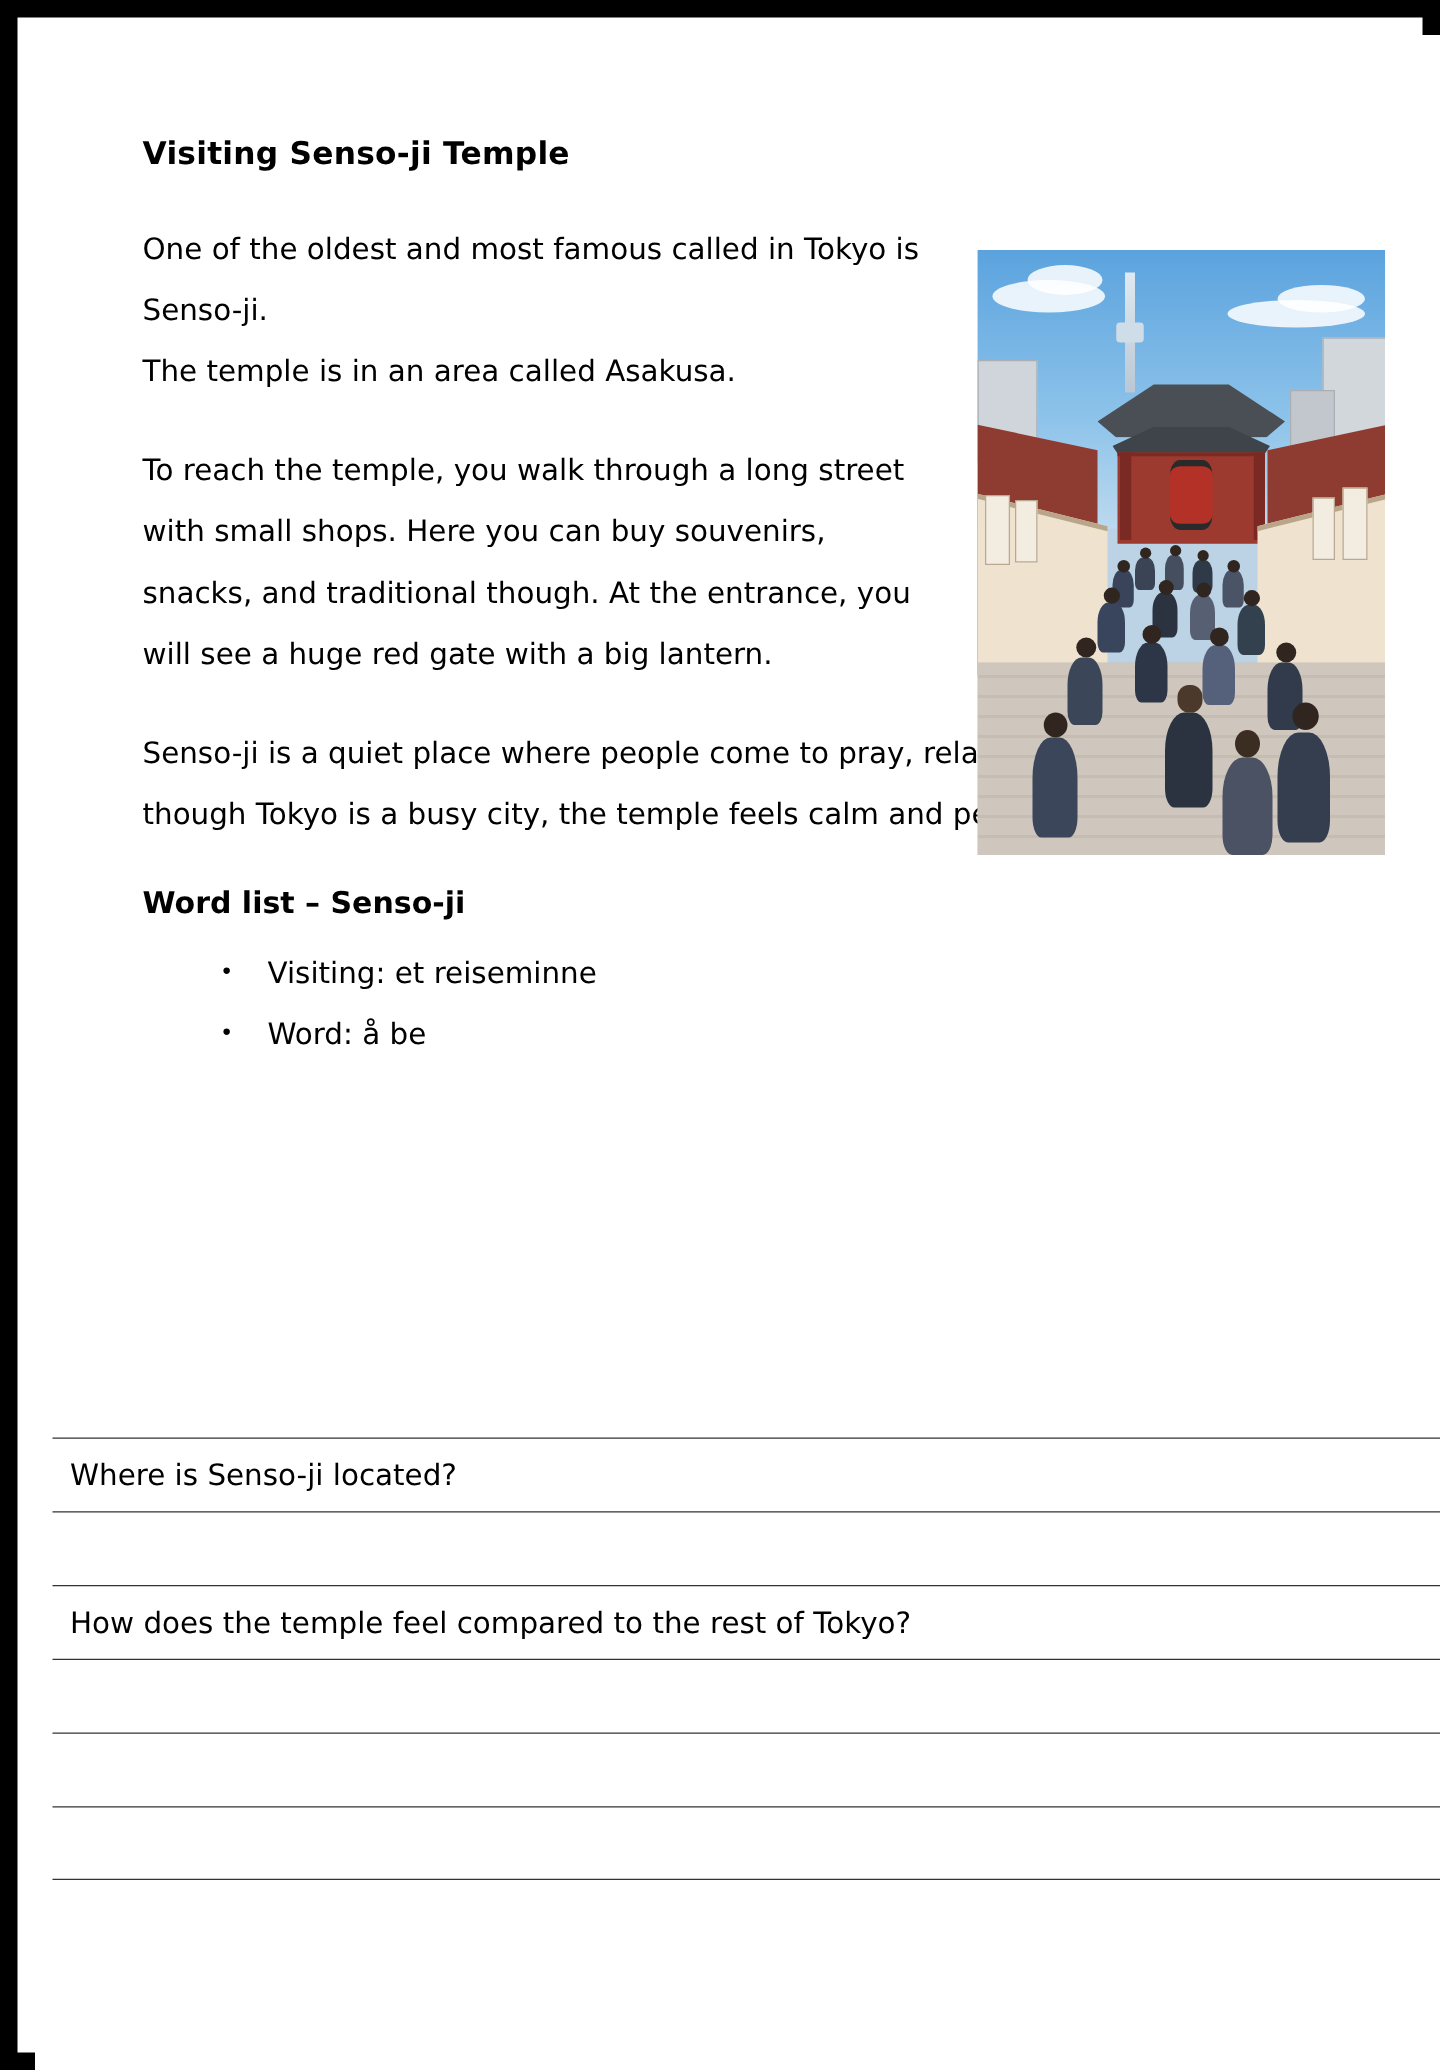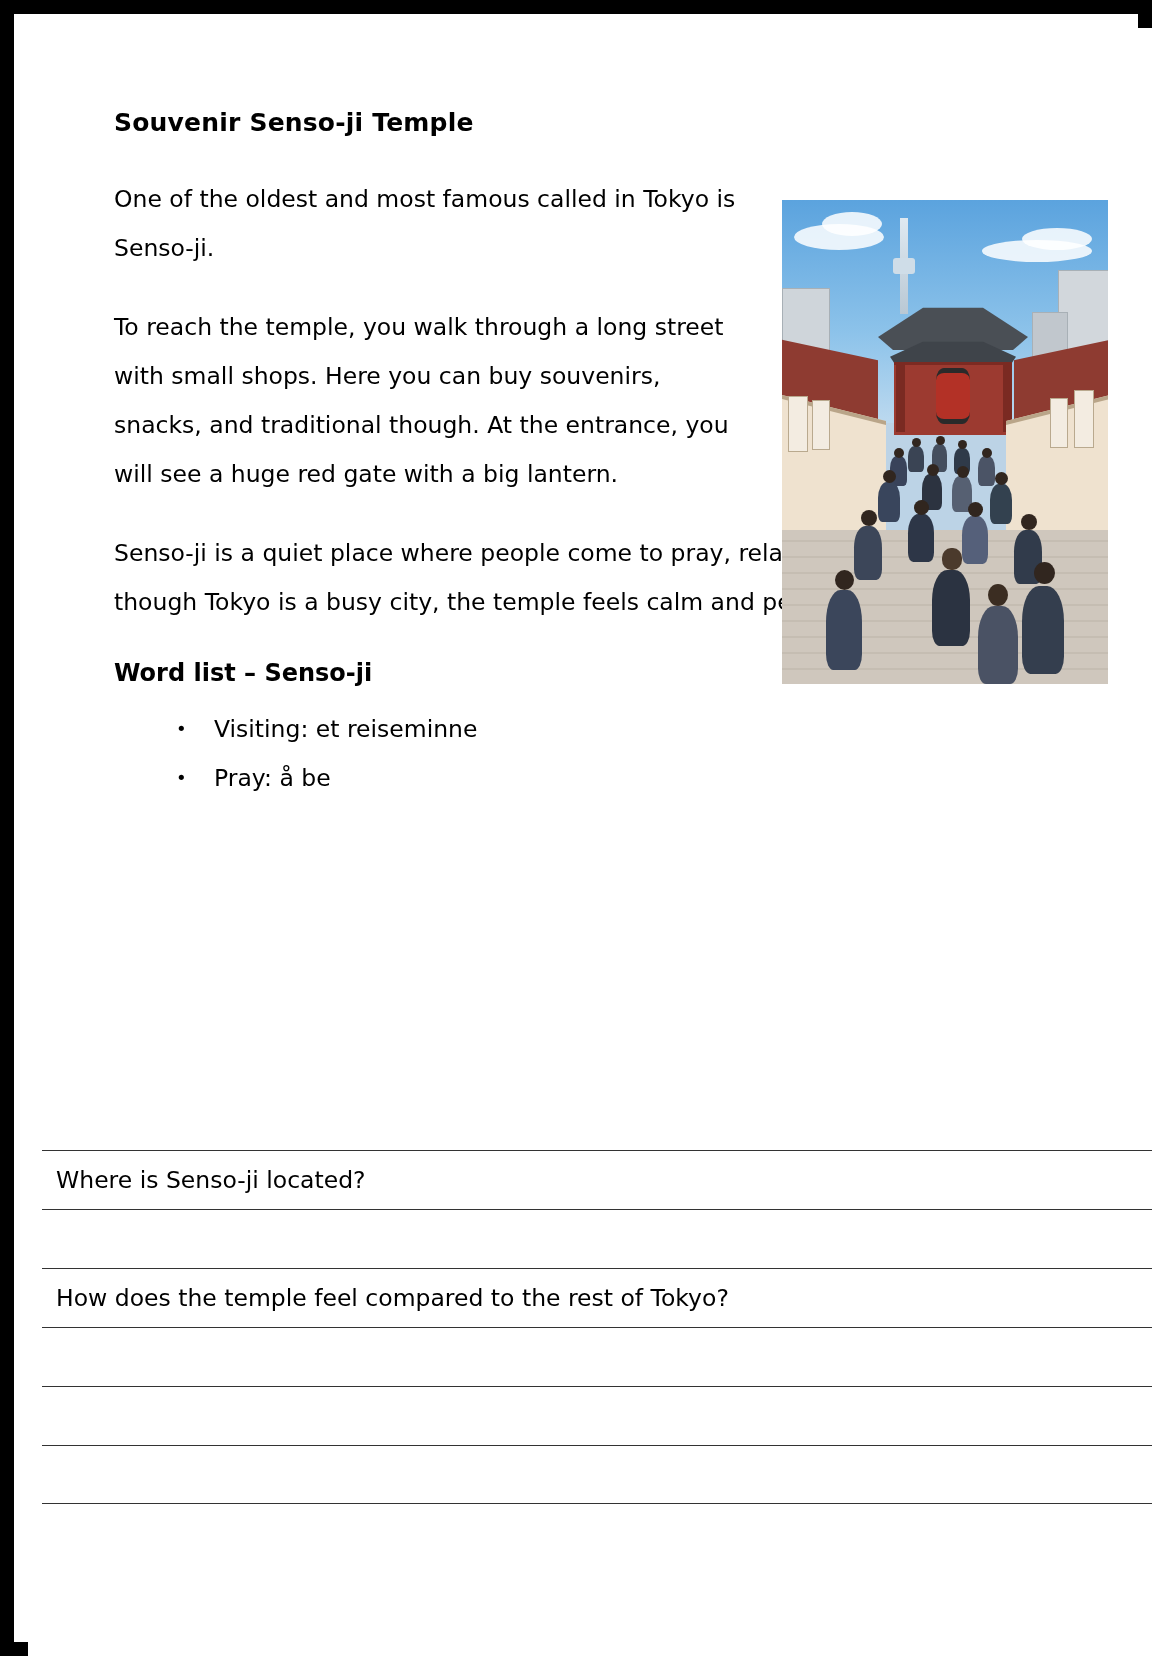--- a/index.html
+++ b/index.html
@@ -200,37 +200,38 @@
   .qrow.last { border-bottom: 1.5px solid #333333; }
 </style>
 </head>
 <body>
 
 <div class="page">
   <div class="sheet">
 
     <div class="content">
 
-      <div class="doc-title">Souvenir Senso-ji Temple</div>
+      <div class="doc-title">Visiting Senso-ji Temple</div>
 
       <div class="body-col">
         <p class="para">
           <span>One of the oldest and most famous called in Tokyo is Senso-ji.</span><br>
+          <span>The temple is in an area called Asakusa.</span>
         </p>
 
         <p class="para">To reach the temple, you walk through a long street with small shops. Here you can buy souvenirs, snacks, and traditional though. At the entrance, you will see a huge red gate with a big lantern.</p>
       </div>
 
       <p class="para wide">Senso-ji is a quiet place where people come to pray, relax, and think. Even though Tokyo is a busy city, the temple feels calm and peaceful.</p>
 
       <div class="section-title">Word list – Senso-ji</div>
 
       <ul class="wordlist">
         <li>Visiting: et reiseminne</li>
-        <li>Pray: å be</li>
+        <li>Word: å be</li>
       </ul>
     </div>
 
     <div class="illus">
       <div class="sky"></div>
       <div class="cloud c1"></div>
       <div class="cloud c2"></div>
       <div class="cloud c3"></div>
       <div class="cloud c4"></div>
       <div class="tower"></div>

